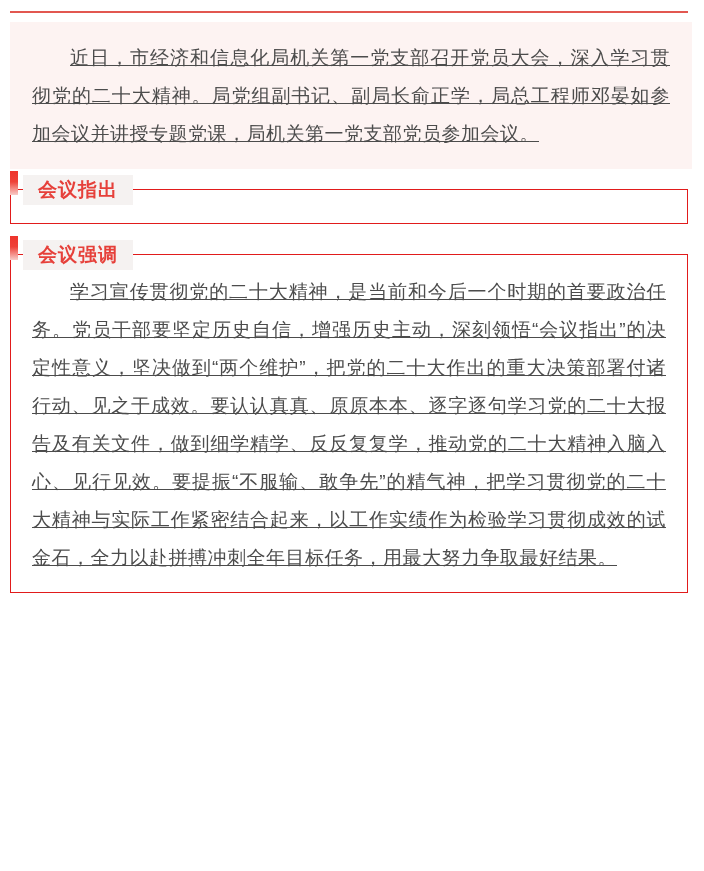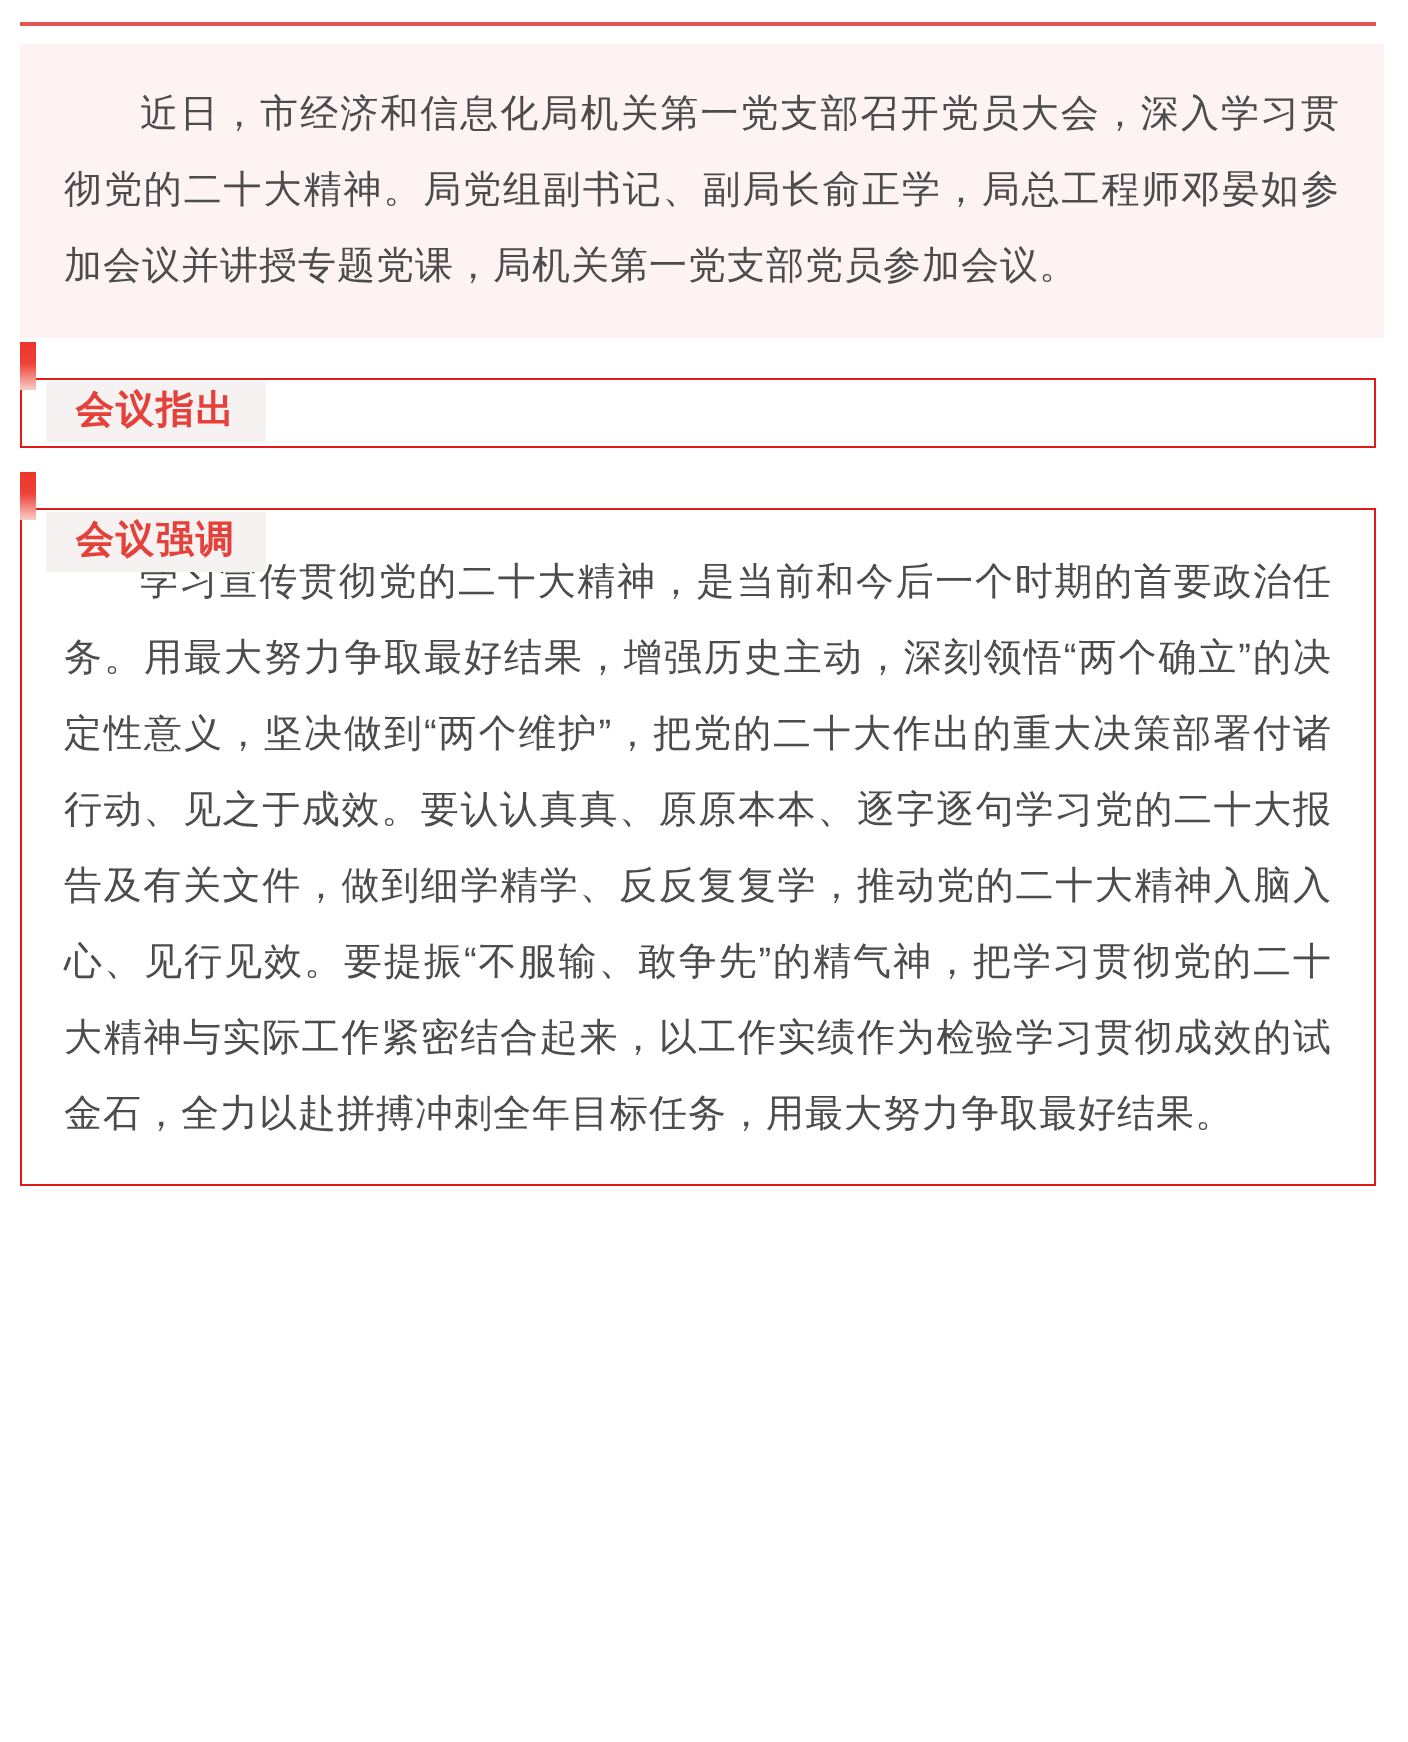--- a/index.html
+++ b/index.html
@@ -27,20 +27,21 @@
     padding: 17px 22px 16px 22px;
   }
   .body-text {
     margin: 0;
     font-size: 19px;
     line-height: 38px;
     color: #4c4c4c;
     text-align: justify;
     text-indent: 2em;
     letter-spacing: 0.5px;
+    text-decoration: underline;
   }
   .section {
     position: relative;
     border: 1px solid #e11b1b;
     margin: 0 16px 0 10px;
     padding: 18px 21px 15px 21px;
     background: #ffffff;
   }
   .section-1 { margin-top: 20px; }
   .section-2 { margin-top: 30px; }
@@ -50,21 +51,20 @@
     left: 12px;
     transform: translateY(-50%);
     background: #f5f2f1;
     color: #e6403a;
     font-weight: bold;
     font-size: 19px;
     line-height: 19px;
     padding: 5px 15px 6px 15px;
     letter-spacing: 1px;
     white-space: nowrap;
-    margin-top: 16px;
   }
   .ribbon {
     position: absolute;
     left: -1px;
     top: -19px;
     width: 8px;
     height: 24px;
     background: linear-gradient(to bottom, #ee342b 0%, #ef4138 45%, #f8cdc9 100%);
   }
 </style>
@@ -80,16 +80,16 @@
   </section>
 
   <section class="section section-1">
     <div class="ribbon"></div>
     <div class="section-label">会议指出</div>
   </section>
 
   <section class="section section-2">
     <div class="ribbon"></div>
     <div class="section-label">会议强调</div>
-    <p class="body-text">学习宣传贯彻党的二十大精神，是当前和今后一个时期的首要政治任务。用最大努力争取最好结果，增强历史主动，深刻领悟“两个确立”的决定性意义，坚决做到“两个维护”，把党的二十大作出的重大决策部署付诸行动、见之于成效。要认认真真、原原本本、逐字逐句学习党的二十大报告及有关文件，做到细学精学、反反复复学，推动党的二十大精神入脑入心、见行见效。要提振“不服输、敢争先”的精气神，把学习贯彻党的二十大精神与实际工作紧密结合起来，以工作实绩作为检验学习贯彻成效的试金石，全力以赴拼搏冲刺全年目标任务，用最大努力争取最好结果。</p>
+    <p class="body-text">学习宣传贯彻党的二十大精神，是当前和今后一个时期的首要政治任务。党员干部要坚定历史自信，增强历史主动，深刻领悟“会议指出”的决定性意义，坚决做到“两个维护”，把党的二十大作出的重大决策部署付诸行动、见之于成效。要认认真真、原原本本、逐字逐句学习党的二十大报告及有关文件，做到细学精学、反反复复学，推动党的二十大精神入脑入心、见行见效。要提振“不服输、敢争先”的精气神，把学习贯彻党的二十大精神与实际工作紧密结合起来，以工作实绩作为检验学习贯彻成效的试金石，全力以赴拼搏冲刺全年目标任务，用最大努力争取最好结果。</p>
   </section>
 
 </div>
 
 </body></html>

